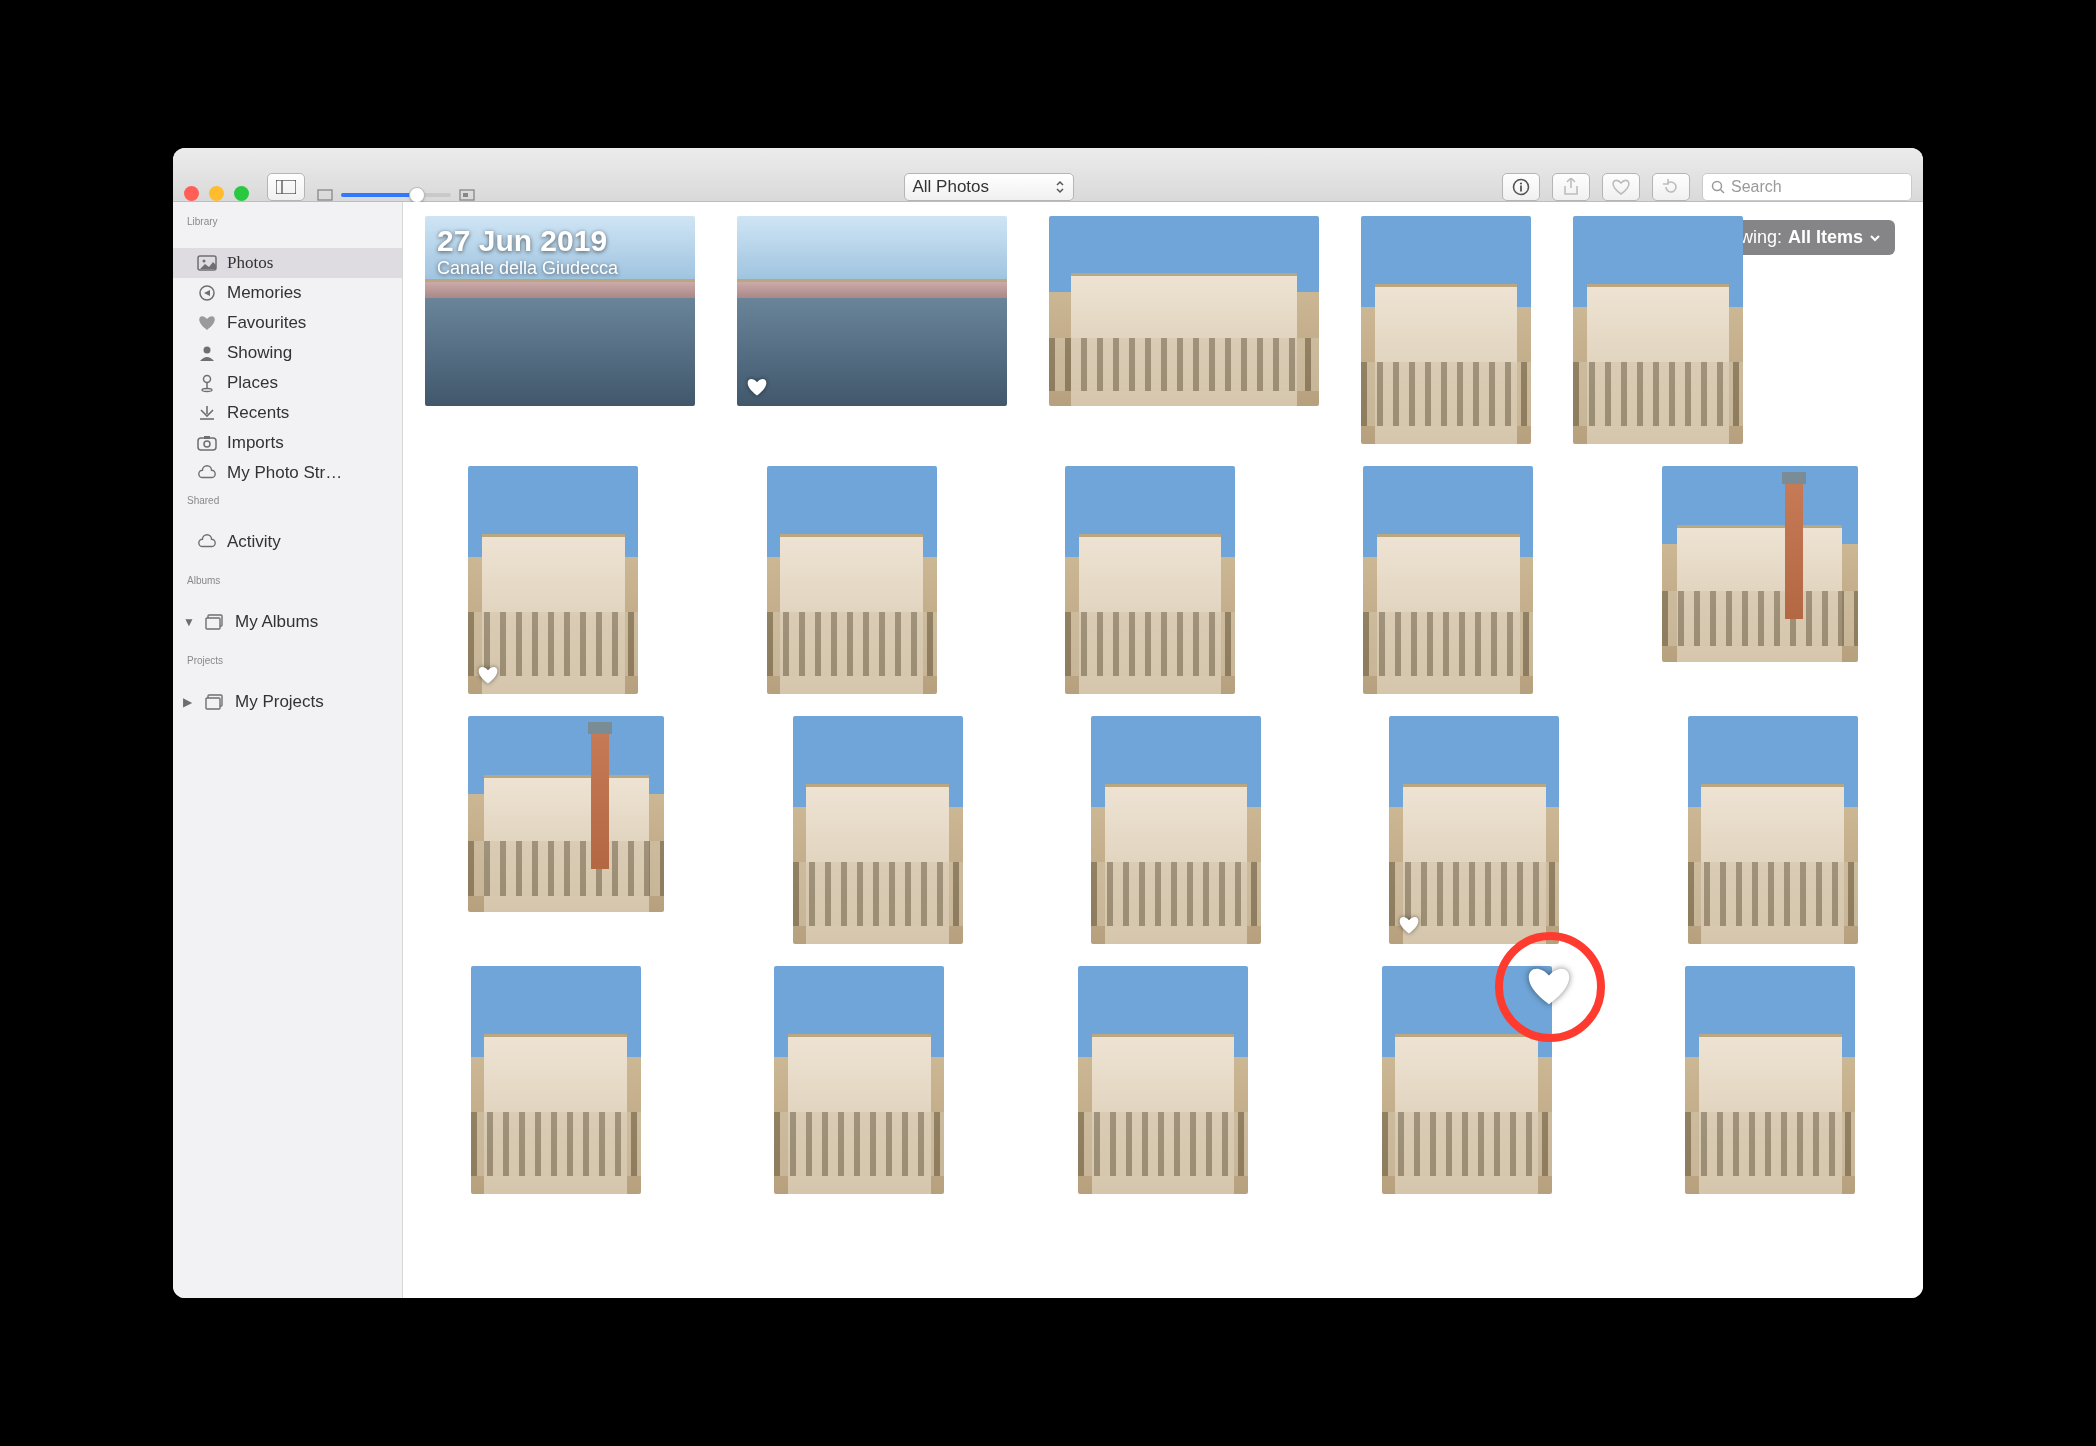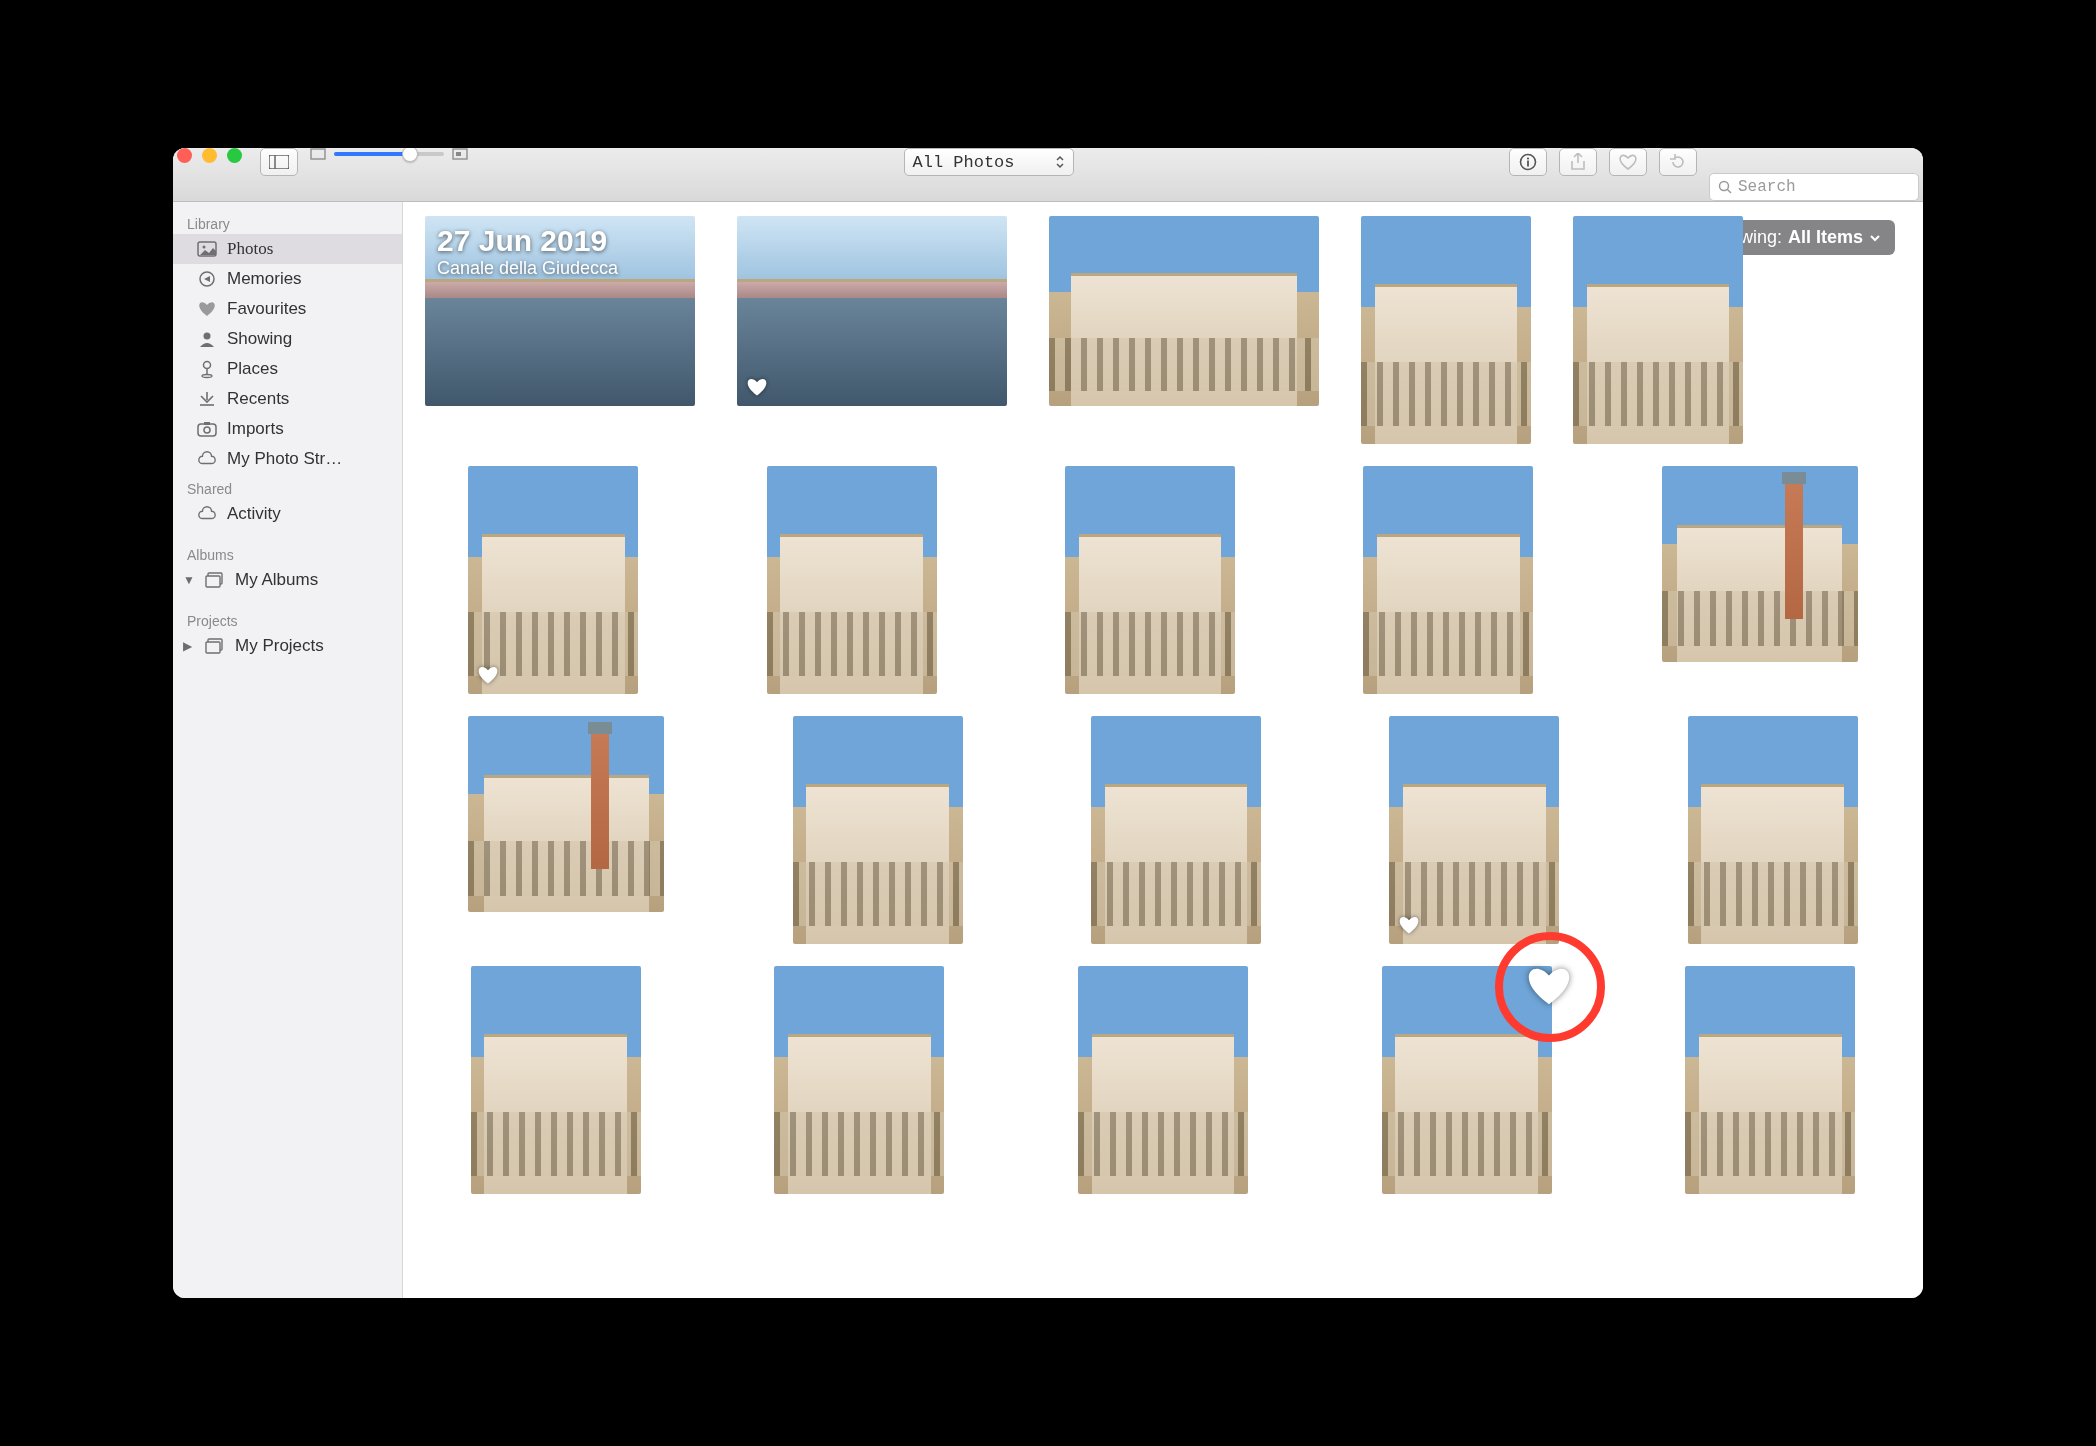--- a/index.html
+++ b/index.html
@@ -17,24 +17,23 @@
     overflow:hidden;
     box-shadow:0 30px 80px rgba(0,0,0,.5);
     display:flex; flex-direction:column;
     position:relative;
   }
   
   .titlebar {
     height:54px; flex:0 0 54px;
     background:linear-gradient(#ececec,#d9d9d9);
     border-bottom:1px solid #bdbdbd;
-    display:flex; align-items:flex-start;
-    padding:0 4px;
+    display:flex; align-items:flex-end;
+    padding:0 11px;
     gap:12px;
-    font-family:Liberation Mono, monospace;
   }
   .traffic { display:flex; gap:10px; margin-right:6px;}
   .tl { width:15px;height:15px;border-radius:50%; }
   .tl.red{background:#ff5f57;}
   .tl.yel{background:#febc2e;}
   .tl.grn{background:#28c840;}
   .tb-btn {
     height:28px; min-width:38px;
     border:1px solid #b5b5b5; border-radius:5px;
     background:linear-gradient(#fefefe,#f0f0f0);
@@ -65,21 +64,21 @@
   .body{flex:1;display:flex;overflow:hidden;}
   
   .sidebar{
     width:230px; flex:0 0 230px;
     background:#f2f1f3;
     border-right:1px solid #d8d8d8;
     padding:8px 0;
     font-size:17px;color:#333;
     overflow:hidden;
   }
-  .sb-header{font-size:14px;color:#8a8a8a;padding:6px 14px 2px;font-weight:500;}
+  .sb-header{font-size:10px;color:#8a8a8a;padding:6px 14px 21px;font-weight:500;}
   .sb-item{
     display:flex;align-items:center;gap:10px;
     padding:5px 14px 5px 24px;
     white-space:nowrap;overflow:hidden;text-overflow:ellipsis;
   }
   .sb-item .ic{width:20px;display:flex;justify-content:center;color:#6f6f72;}
   .sb-item.active{background:#dedce0;font-family:Liberation Serif, serif;}
   .sb-item.collapsible{padding-left:10px;}
   .disclosure{width:12px;display:inline-flex;color:#6d6d6d;font-size:12px;}
   

